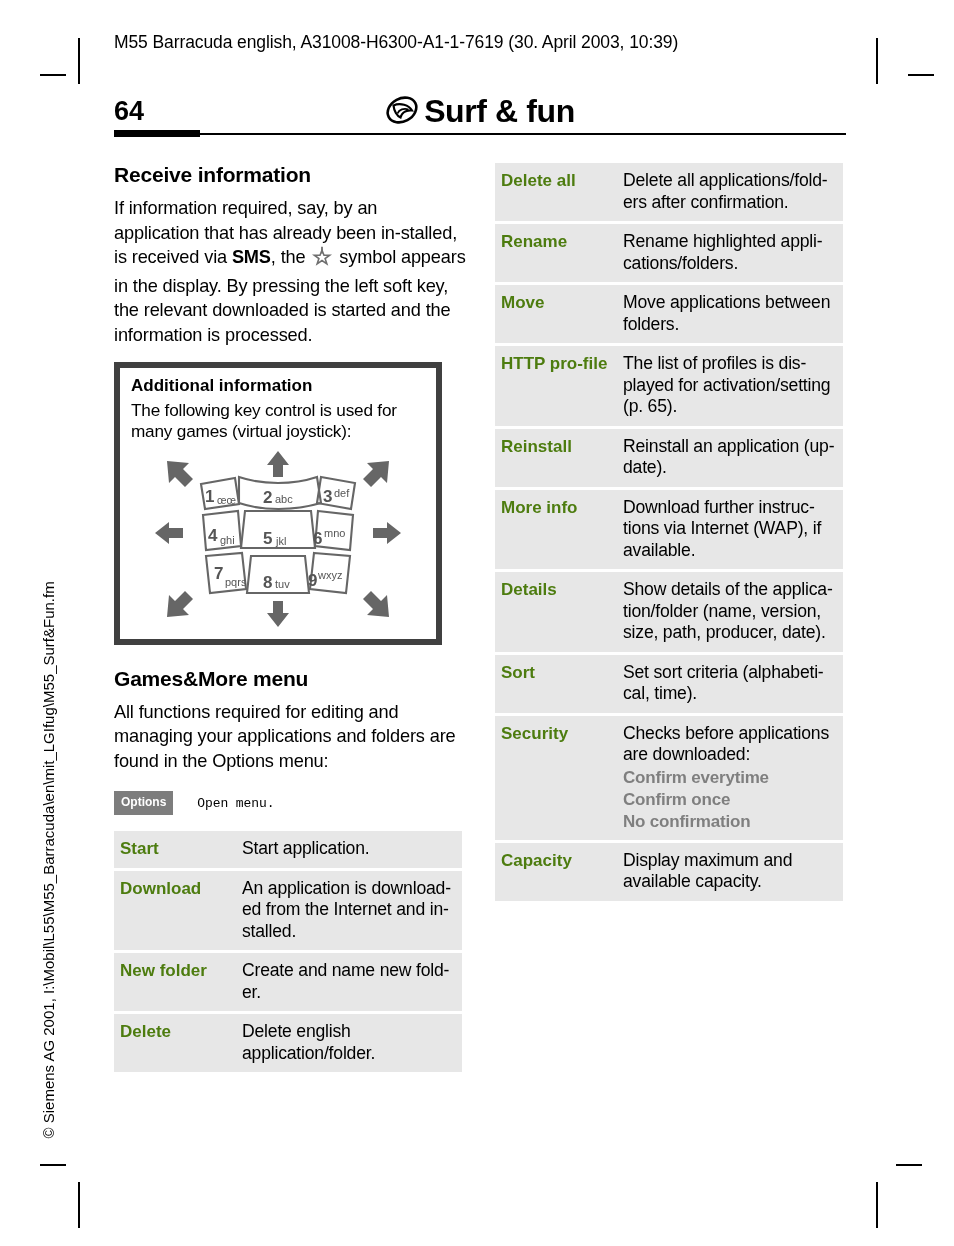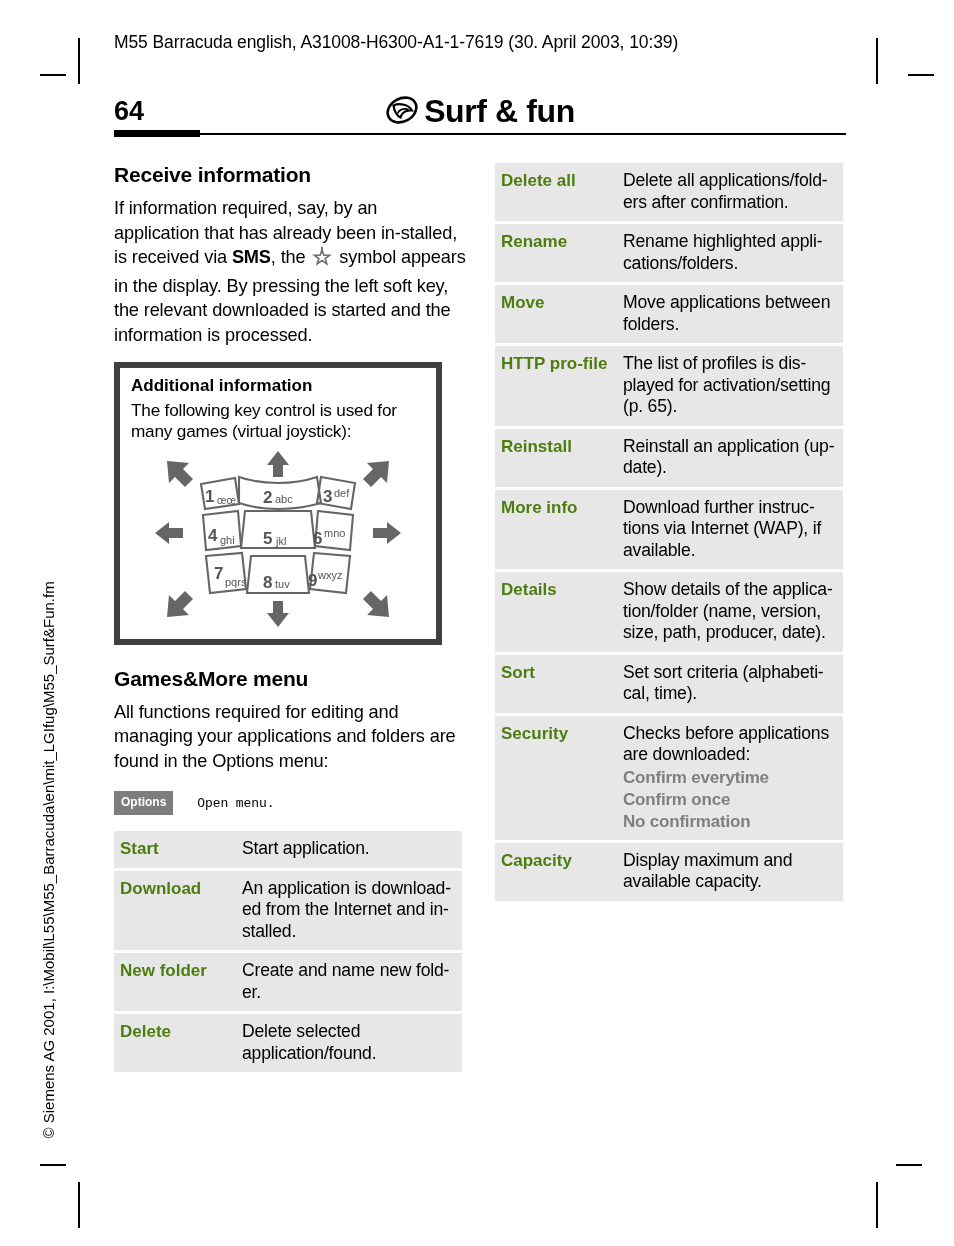--- a/index.html
+++ b/index.html
@@ -320,21 +320,21 @@
         <tr>
           <td class="menu-label">Download</td>
           <td class="menu-desc">An application is download-ed from the Internet and in-stalled.</td>
         </tr>
         <tr>
           <td class="menu-label">New folder</td>
           <td class="menu-desc">Create and name new fold-er.</td>
         </tr>
         <tr>
           <td class="menu-label">Delete</td>
-          <td class="menu-desc">Delete selected application/found.</td>
+          <td class="menu-desc">Delete english application/folder.</td>
         </tr>
       </tbody>
     </table>
   </div>
 </div>
 
 <div class="column" id="col-right">
   <table class="menu-table">
     <tbody>
       <tr>

